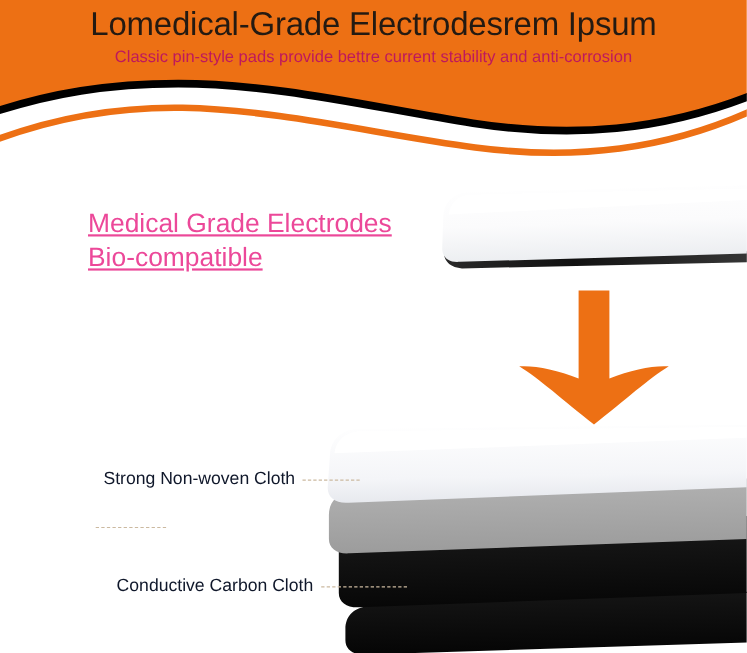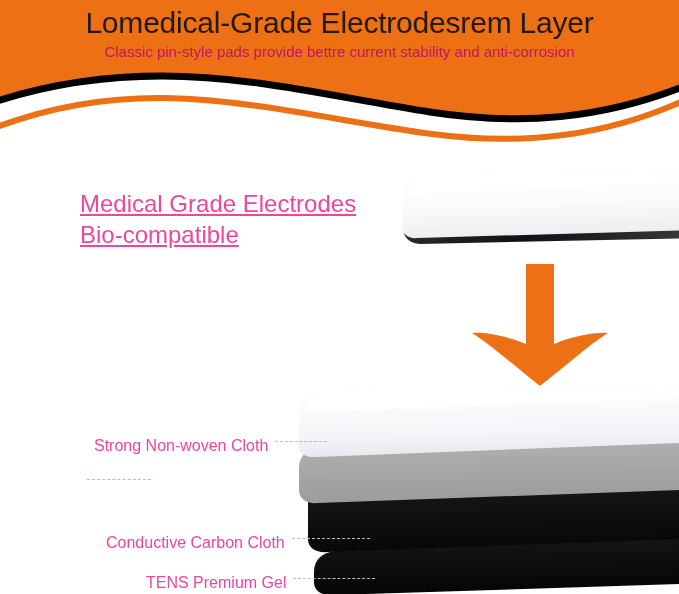--- a/index.html
+++ b/index.html
@@ -119,23 +119,22 @@
   }
   .stack-label-row {
     position: absolute;
     display: flex;
     align-items: center;
     white-space: nowrap;
   }
   .stack-label-text {
     font-family: "Liberation Sans", sans-serif;
     font-size: 16px;
-    color: #ec4899;
+    color: #0f172a;
     line-height: 1;
-    margin-top: 10px;
   }
   .leader {
     height: 0;
     border-top: 1px dashed #cbb9a0;
     margin-left: 7px;
   }
 
   
   .row-0 { left: 94px;  top: 42px;  }
   .row-1 { left: 80px;  top: 93px;  }
@@ -163,21 +162,21 @@
       <path fill="none" stroke="#000000" stroke-width="7" stroke-linecap="round" d="M-6,102 C46,85 98,76 162,76
                C252,76 340,98 430,112
                C521,126 602,119 685,86"></path>
 
       <path fill="none" stroke="#ED7014" stroke-width="6" stroke-linecap="round" d="M-6,128 C44,109 100,97 166,98
                C256,100 342,122 432,134
                C524,146 606,136 685,100"></path>
     </svg>
 
     <div class="header-text-wrap">
-      <h1 class="title">Lomedical-Grade Electrodesrem Layer</h1>
+      <h1 class="title">Lomedical-Grade Electrodesrem Ipsum</h1>
       <p class="subtitle">Classic pin-style pads provide bettre current stability and anti-corrosion</p>
     </div>
   </div>
 
   <div class="feature-list">
     <div class="feature-item">Medical Grade Electrodes</div>
     <div class="feature-item">Bio-compatible</div>
   </div>
 
   <svg class="top-pad" width="300" height="80" viewBox="0 0 300 80">
@@ -262,20 +261,16 @@
 
     <div class="stack-label-row row-1">
       <span class="leader"></span>
     </div>
 
     <div class="stack-label-row row-2">
       <span class="stack-label-text">Conductive Carbon Cloth</span>
       <span class="leader"></span>
     </div>
 
-    <div class="stack-label-row row-3">
-      <span class="stack-label-text">TENS Premium Gel</span>
-      <span class="leader"></span>
-    </div>
 
   </div>
 
 </div>
 
 </body></html>

